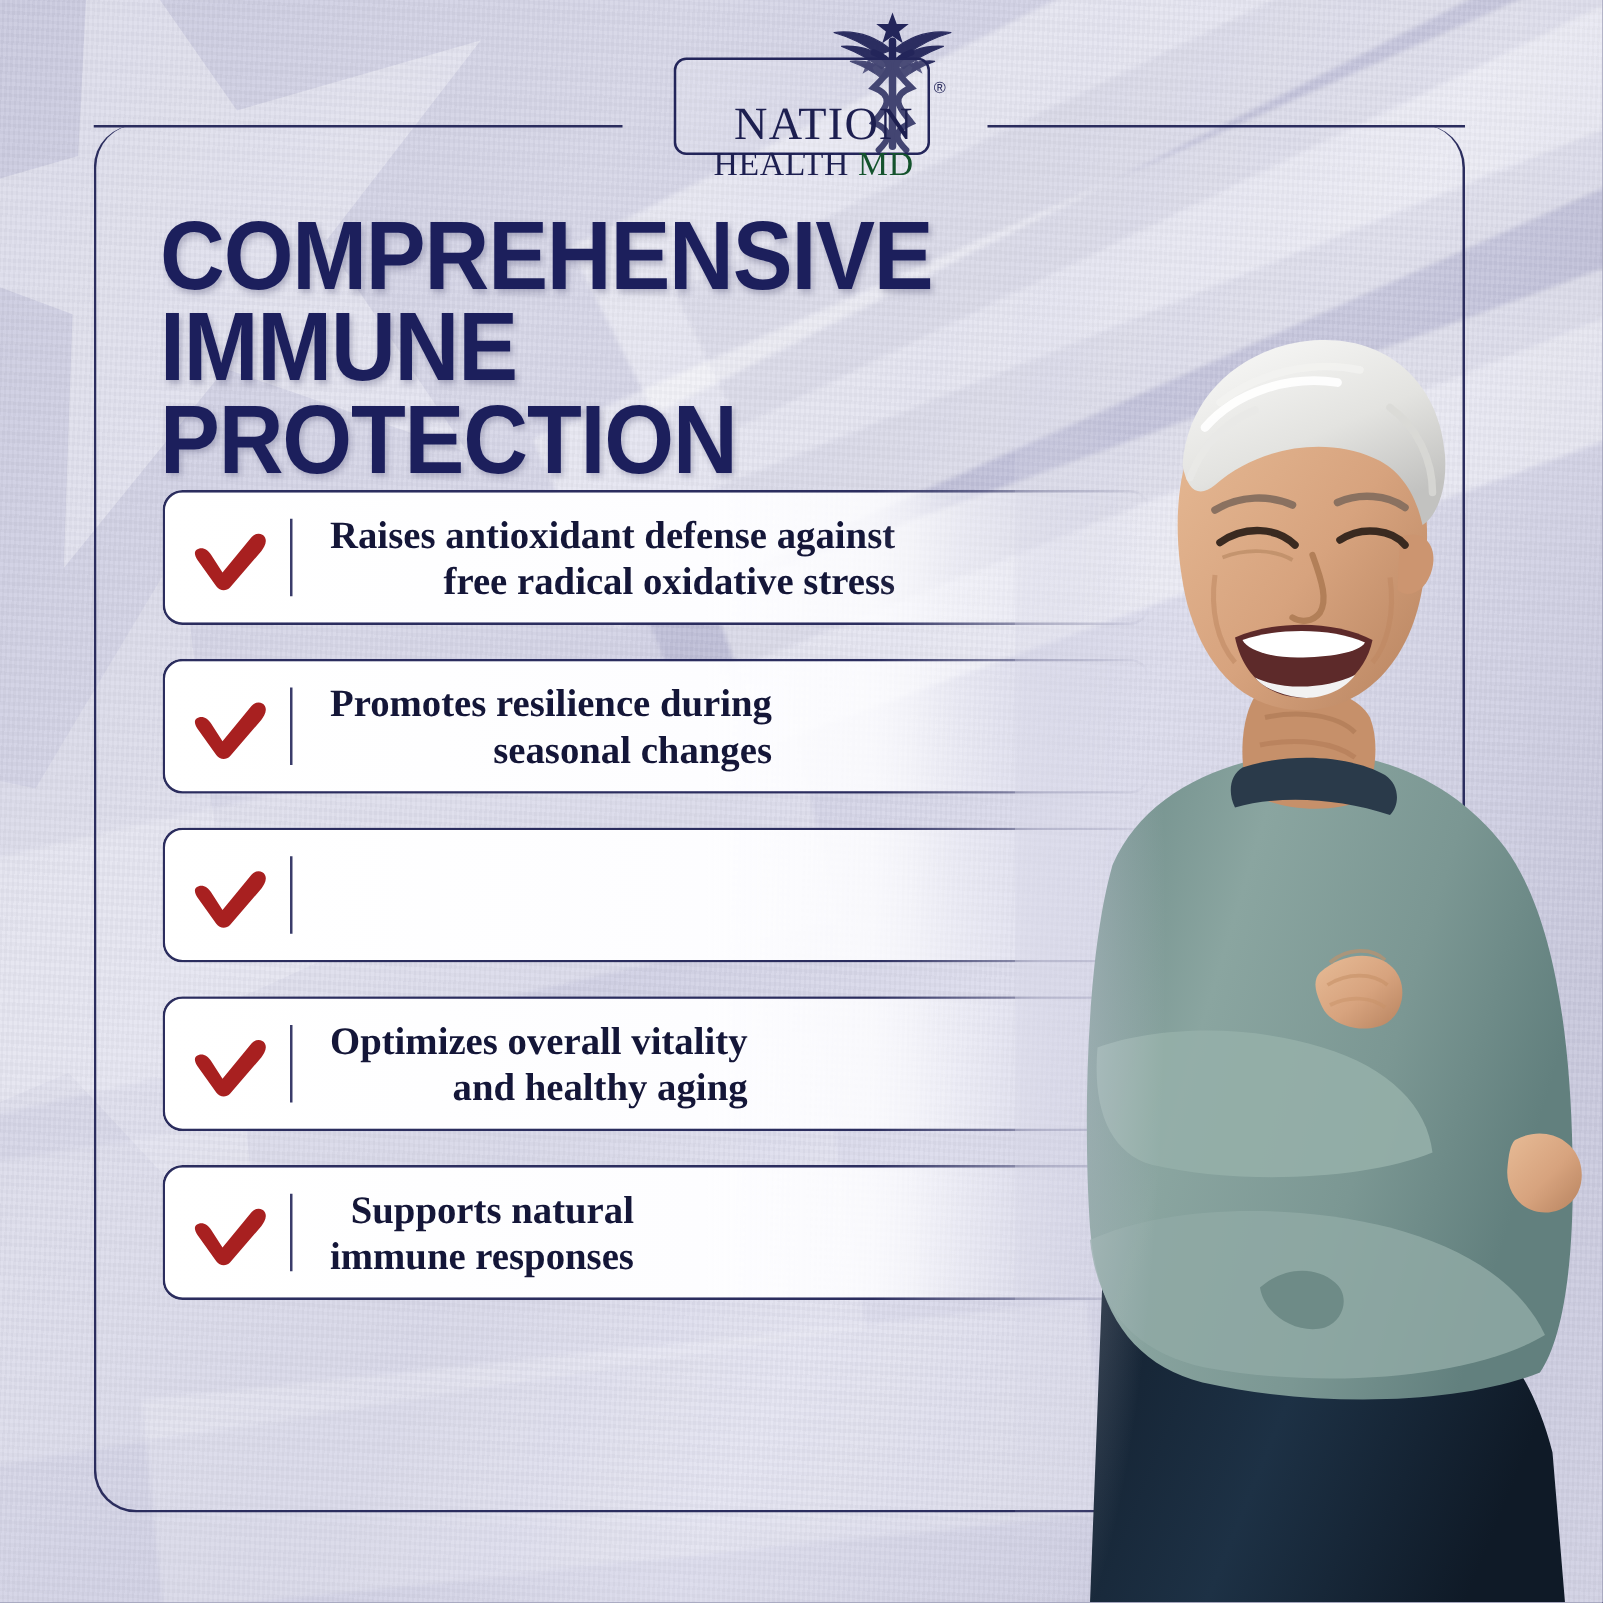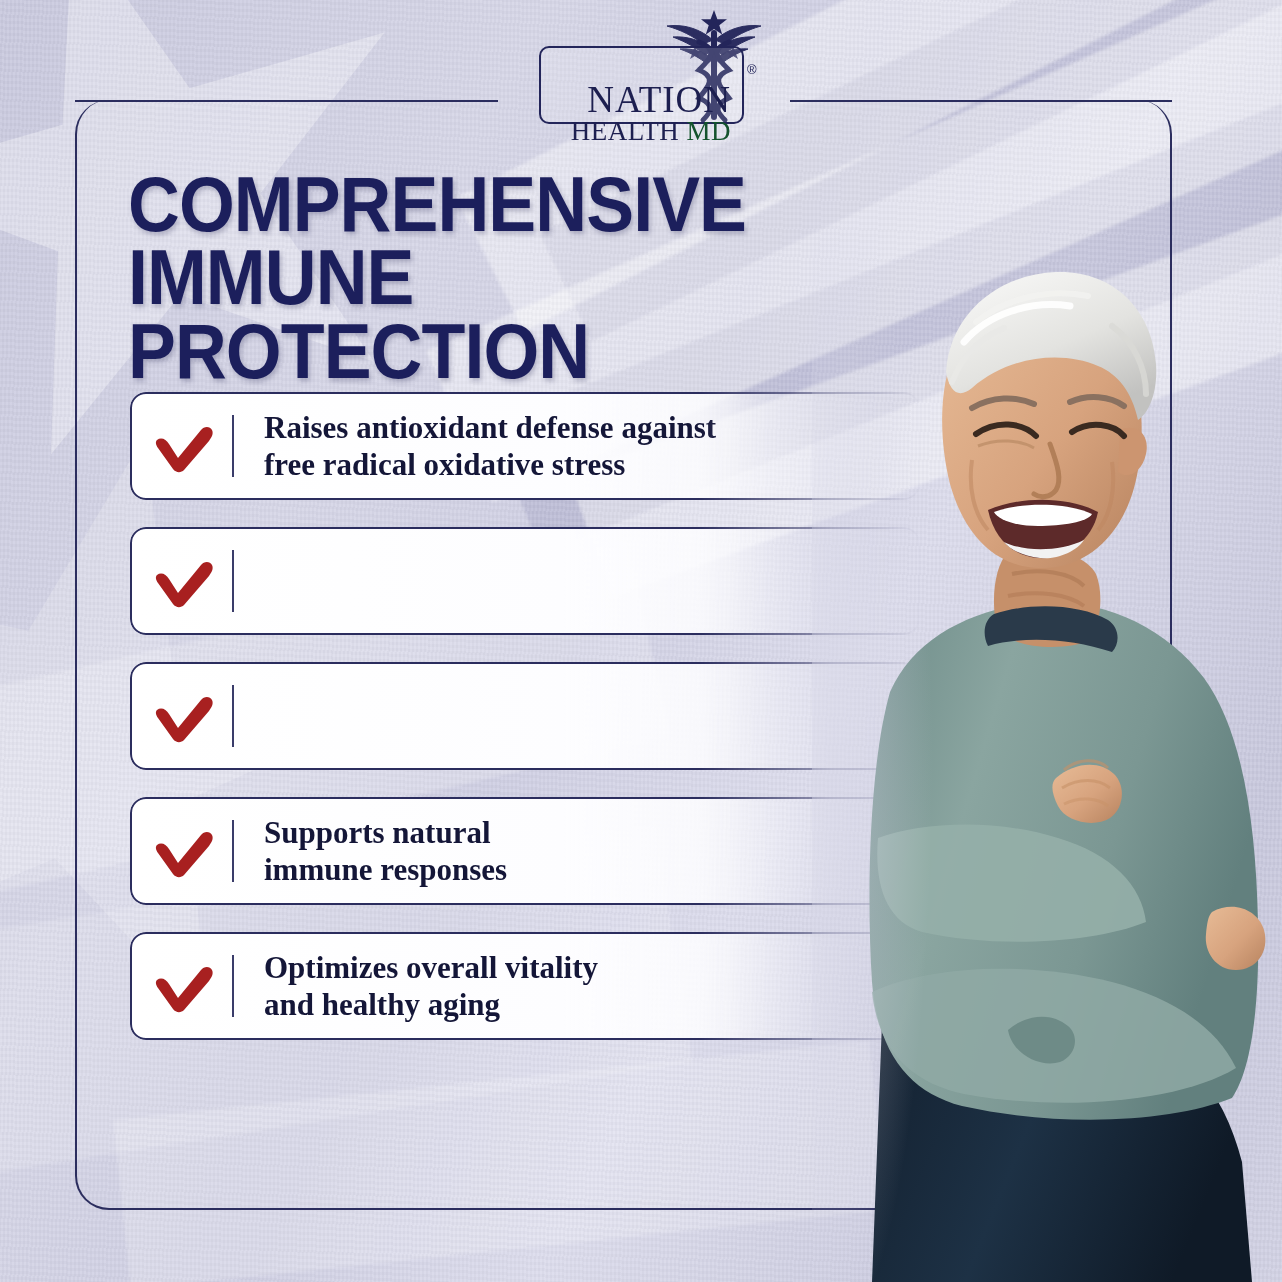--- a/index.html
+++ b/index.html
@@ -154,20 +154,21 @@
     z-index:5;
   }
   .headline span { display:block; }
 
   
   .cards {
     position:absolute;
     left:130px; top:392px;
     width:790px;
     z-index:4;
+    text-align:right;
   }
   .card {
     position:relative;
     height:108px;
     margin-bottom:27px;
     border:2px solid #2b2d5e;
     border-radius:16px;
     background:linear-gradient(90deg,
        #ffffff 0%, #fdfdff 55%, rgba(253,253,255,.85) 76%,
        rgba(250,250,255,.45) 88%, rgba(248,248,255,0) 100%);
@@ -282,51 +283,53 @@
 free radical oxidative stress</div>
     </div>
 
     <div class="card">
       <div class="check-cell">
         <svg width="70" height="56" viewBox="0 0 70 56">
           <path d="M10 22 C14 19 19 21 22 26 L31 40 L54 12 C57 8 63 8 65 12 C67 16 64 20 62 23 L37 52 C34 55 29 55 26 51 L11 30 C9 27 8 24 10 22 Z" fill="#a82020"></path>
         </svg>
       </div>
       <div class="divider"></div>
+      <div class="card-text">Promotes resilience during
+seasonal changes</div>
     </div>
 
     <div class="card">
       <div class="check-cell">
         <svg width="70" height="56" viewBox="0 0 70 56">
           <path d="M10 22 C14 19 19 21 22 26 L31 40 L54 12 C57 8 63 8 65 12 C67 16 64 20 62 23 L37 52 C34 55 29 55 26 51 L11 30 C9 27 8 24 10 22 Z" fill="#a82020"></path>
         </svg>
       </div>
       <div class="divider"></div>
+    </div>
+
+    <div class="card">
+      <div class="check-cell">
+        <svg width="70" height="56" viewBox="0 0 70 56">
+          <path d="M10 22 C14 19 19 21 22 26 L31 40 L54 12 C57 8 63 8 65 12 C67 16 64 20 62 23 L37 52 C34 55 29 55 26 51 L11 30 C9 27 8 24 10 22 Z" fill="#a82020"></path>
+        </svg>
+      </div>
+      <div class="divider"></div>
+      <div class="card-text">Optimizes overall vitality
+and healthy aging</div>
     </div>
 
     <div class="card">
       <div class="check-cell">
         <svg width="70" height="56" viewBox="0 0 70 56">
           <path d="M10 22 C14 19 19 21 22 26 L31 40 L54 12 C57 8 63 8 65 12 C67 16 64 20 62 23 L37 52 C34 55 29 55 26 51 L11 30 C9 27 8 24 10 22 Z" fill="#a82020"></path>
         </svg>
       </div>
       <div class="divider"></div>
       <div class="card-text">Supports natural
 immune responses</div>
-    </div>
-
-    <div class="card">
-      <div class="check-cell">
-        <svg width="70" height="56" viewBox="0 0 70 56">
-          <path d="M10 22 C14 19 19 21 22 26 L31 40 L54 12 C57 8 63 8 65 12 C67 16 64 20 62 23 L37 52 C34 55 29 55 26 51 L11 30 C9 27 8 24 10 22 Z" fill="#a82020"></path>
-        </svg>
-      </div>
-      <div class="divider"></div>
-      <div class="card-text">Optimizes overall vitality
-and healthy aging</div>
     </div>
 
   </div>
 
   <div class="photo">
     <svg width="470" height="1060" viewBox="0 0 470 1060">
       <defs>
         <linearGradient id="topG" x1="0" y1="0" x2="1" y2="0.4">
           <stop offset="0%" stop-color="#6d8b88"></stop>
           <stop offset="35%" stop-color="#8aa5a0"></stop>

